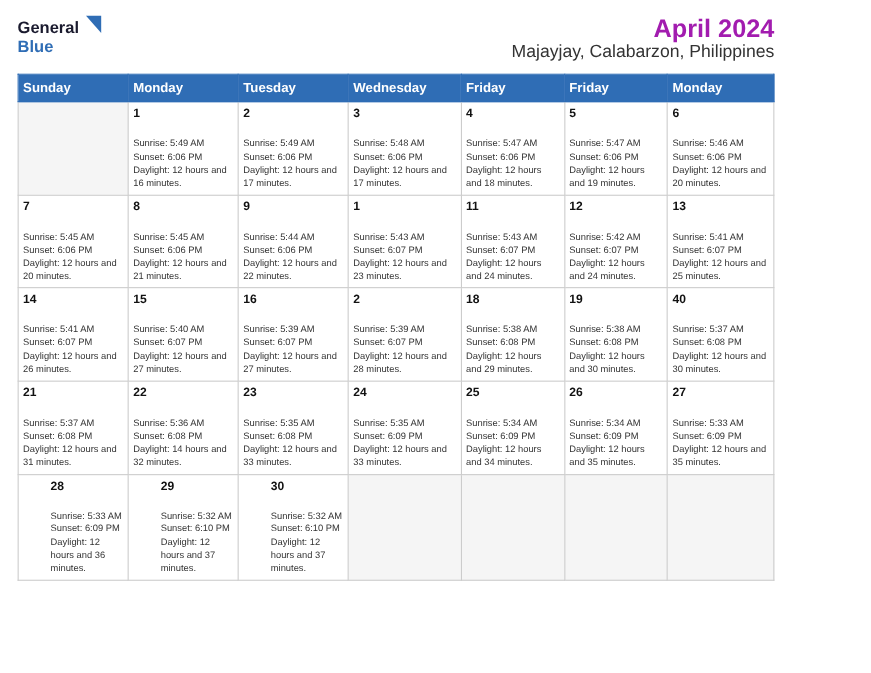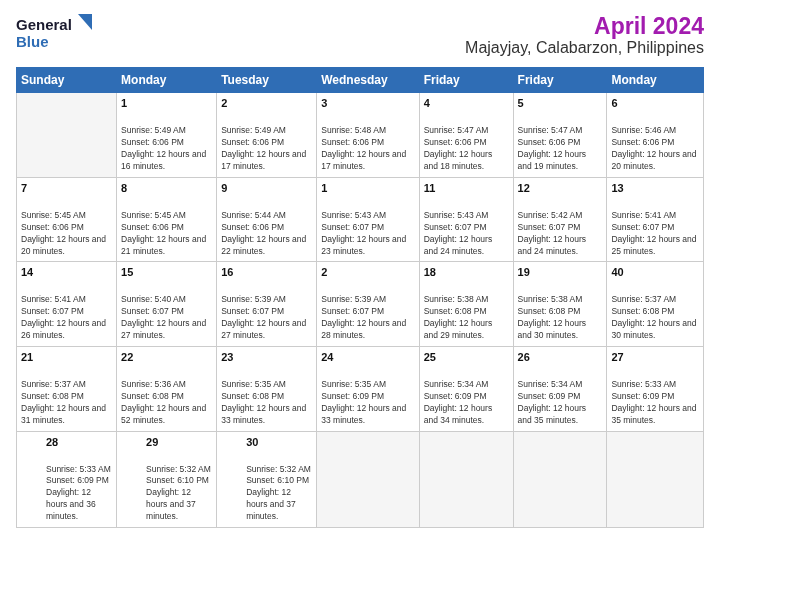--- a/index.html
+++ b/index.html
@@ -293,21 +293,21 @@
           <span>Sunrise: 5:37 AM</span><br>
           <span>Sunset: 6:08 PM</span><br>
           <span>Daylight: 12 hours and 31 minutes.</span>
         </div>
       </td>
           <td>
         <span class="day-num">22</span>
         <div class="day-info">
           <span>Sunrise: 5:36 AM</span><br>
           <span>Sunset: 6:08 PM</span><br>
-          <span>Daylight: 12 hours and 52 minutes.</span>
+          <span>Daylight: 14 hours and 32 minutes.</span>
         </div>
       </td>
           <td>
         <span class="day-num">23</span>
         <div class="day-info">
           <span>Sunrise: 5:35 AM</span><br>
           <span>Sunset: 6:08 PM</span><br>
           <span>Daylight: 12 hours and 33 minutes.</span>
         </div>
       </td>

